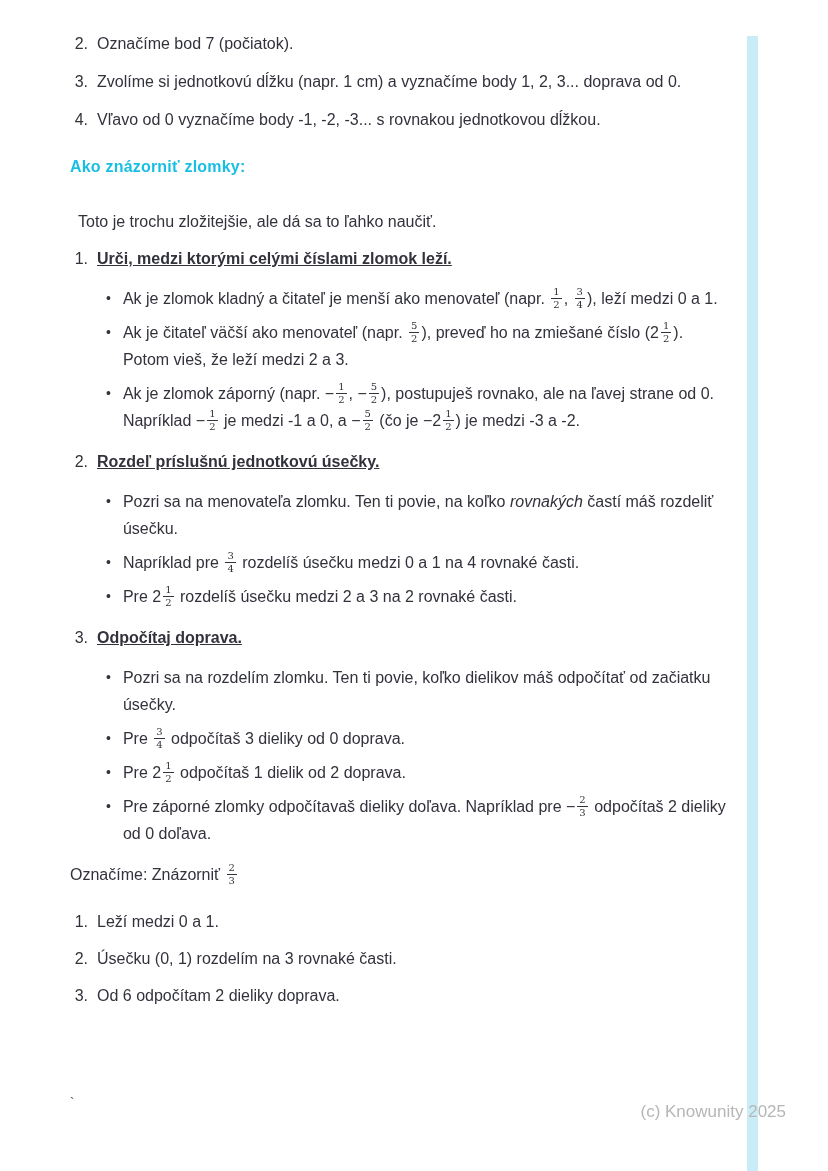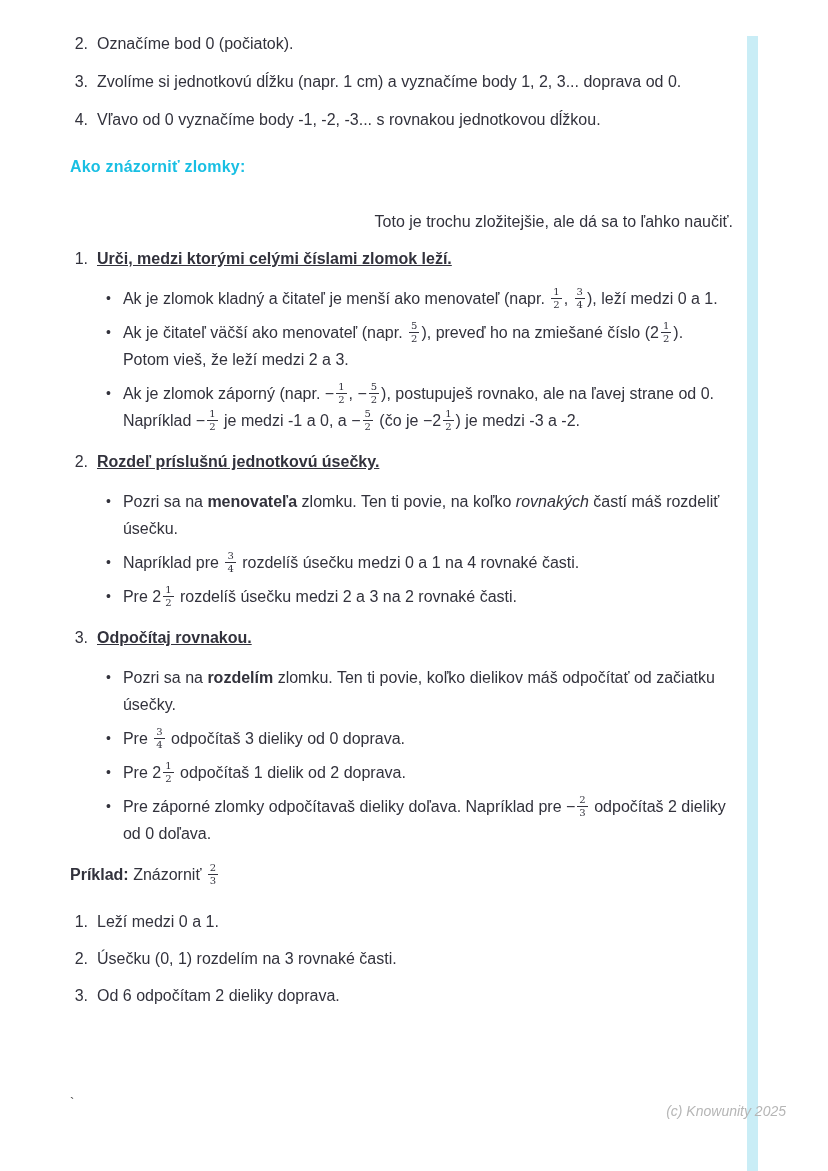--- a/index.html
+++ b/index.html
@@ -19,65 +19,65 @@
 
   .nitem { display: flex; margin-bottom: 11px; }
   .nnum  { flex: 0 0 18px; text-align: right; margin-right: 9px; }
   .ntext { flex: 1; }
 
   h1.heading {
     font-size: 16px; line-height: 30px;
     color: #19bfe3; font-weight: 700;
     margin: 19px 0 26px; letter-spacing: 0.2px;
   }
-  .intro { margin: 0 0 9px; text-align: right; }
+  .intro { margin: 0 8px 9px; }
 
   .step { margin-top: 10px; }
   .step-head { margin-bottom: 13px; }
   .step-title { font-weight: 700; text-decoration: underline; }
   .bullets { margin-left: 36px; margin-bottom: 14px; }
   .bullet { display: flex; margin-bottom: 7px; }
   .dot { flex: 0 0 auto; margin-right: 12px; font-size: 14px; line-height: 27px; }
   .btext { flex: 1; }
 
   .example-lead { margin: 6px 0 20px; }
   .example-list .nitem { margin-bottom: 10px; }
 
-  strong { font-weight: 700; margin-top: 27px; }
+  strong { font-weight: 400; margin-top: 27px; }
   em { }
 
   .frac {
     display: inline-flex; flex-direction: column; align-items: center;
     vertical-align: middle; position: relative; top: -1px;
     font-family: "DejaVu Serif", serif;
     font-size: 10px; line-height: 10.5px; margin: 0 2px;
   }
   .fnum { border-bottom: 1px solid currentColor; padding: 0 2px 1px; }
   .fden { padding-top: 1px; }
 
   .footer {
     position: absolute; right: 42px; bottom: 52px;
-    font-size: 14px; line-height: 15px; color: #b6b6b6; z-index: 2; font-style: italic;
+    font-size: 17px; line-height: 15px; color: #b6b6b6; z-index: 2;
   }
   .stray {
     position: absolute; left: 70px; bottom: 55px;
     font-size: 13px; color: #4a4a4a; z-index: 2;
   }
 </style>
 </head>
 <body>
 
 <div class="accent-bar"></div>
 
 <div class="content">
 
   <div class="top-list" id="top-list">
       <div class="nitem">
         <span class="nnum">2.</span>
-        <span class="ntext">Označíme bod 0 (počiatok).</span>
+        <span class="ntext">Označíme bod 7 (počiatok).</span>
       </div>
       <div class="nitem">
         <span class="nnum">3.</span>
         <span class="ntext">Zvolíme si jednotkovú dĺžku (napr. 1 cm) a vyznačíme body 1, 2, 3... doprava od 0.</span>
       </div>
       <div class="nitem">
         <span class="nnum">4.</span>
         <span class="ntext">Vľavo od 0 vyznačíme body -1, -2, -3... s rovnakou jednotkovou dĺžkou.</span>
       </div>
     </div>
@@ -156,21 +156,21 @@
             <span class="btext">Pre 2<span class="frac">
                 <span class="fnum">1</span>
                 <span class="fden">2</span>
               </span> rozdelíš úsečku medzi 2 a 3 na 2 rovnaké časti.</span>
           </div>
         </div>
       </div>
       <div class="step">
         <div class="nitem step-head">
           <span class="nnum">3.</span>
-          <span class="ntext step-title">Odpočítaj rovnakou.</span>
+          <span class="ntext step-title">Odpočítaj doprava.</span>
         </div>
         <div class="bullets">
           <div class="bullet">
             <span class="dot">•</span>
             <span class="btext">Pozri sa na <strong>rozdelím</strong> zlomku. Ten ti povie, koľko dielikov máš odpočítať od začiatku úsečky.</span>
           </div>
           <div class="bullet">
             <span class="dot">•</span>
             <span class="btext">Pre <span class="frac">
                 <span class="fnum">3</span>
@@ -188,21 +188,21 @@
             <span class="dot">•</span>
             <span class="btext">Pre záporné zlomky odpočítavaš dieliky doľava. Napríklad pre −<span class="frac">
                 <span class="fnum">2</span>
                 <span class="fden">3</span>
               </span> odpočítaš 2 dieliky od 0 doľava.</span>
           </div>
         </div>
       </div>
     </div>
 
-  <p class="example-lead" id="example-lead"><strong>Príklad:</strong> Znázorniť <span class="frac">
+  <p class="example-lead" id="example-lead"><strong>Označíme:</strong> Znázorniť <span class="frac">
         <span class="fnum">2</span>
         <span class="fden">3</span>
       </span></p>
 
   <div class="example-list" id="example-list">
       <div class="nitem">
         <span class="nnum">1.</span>
         <span class="ntext">Leží medzi 0 a 1.</span>
       </div>
       <div class="nitem">

